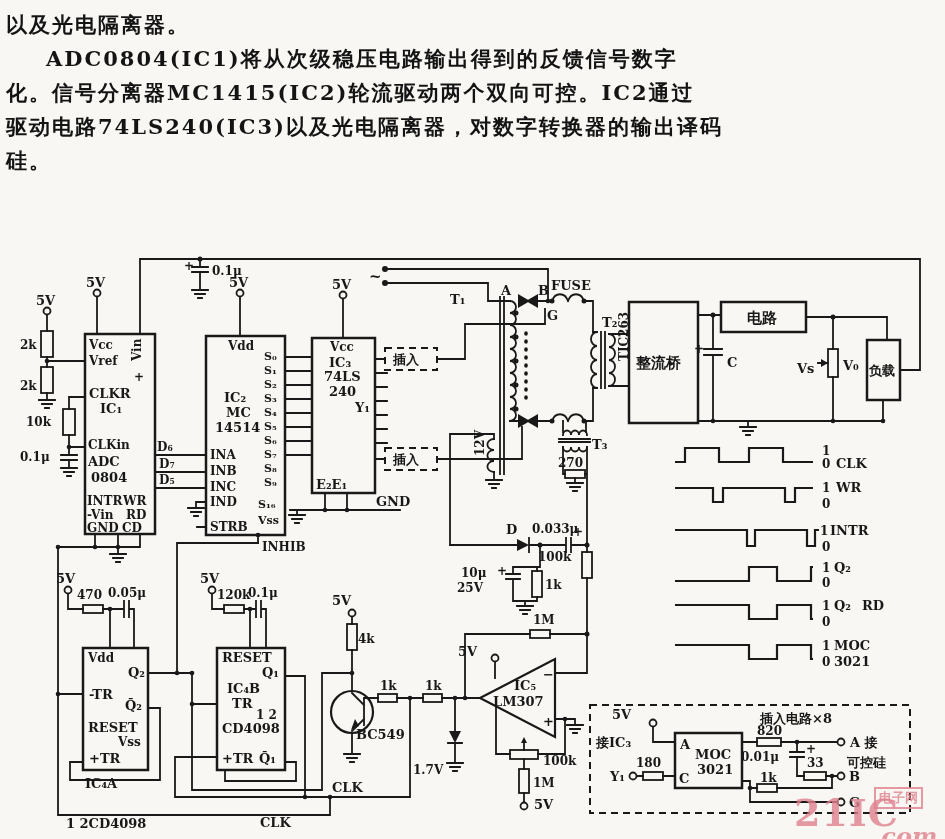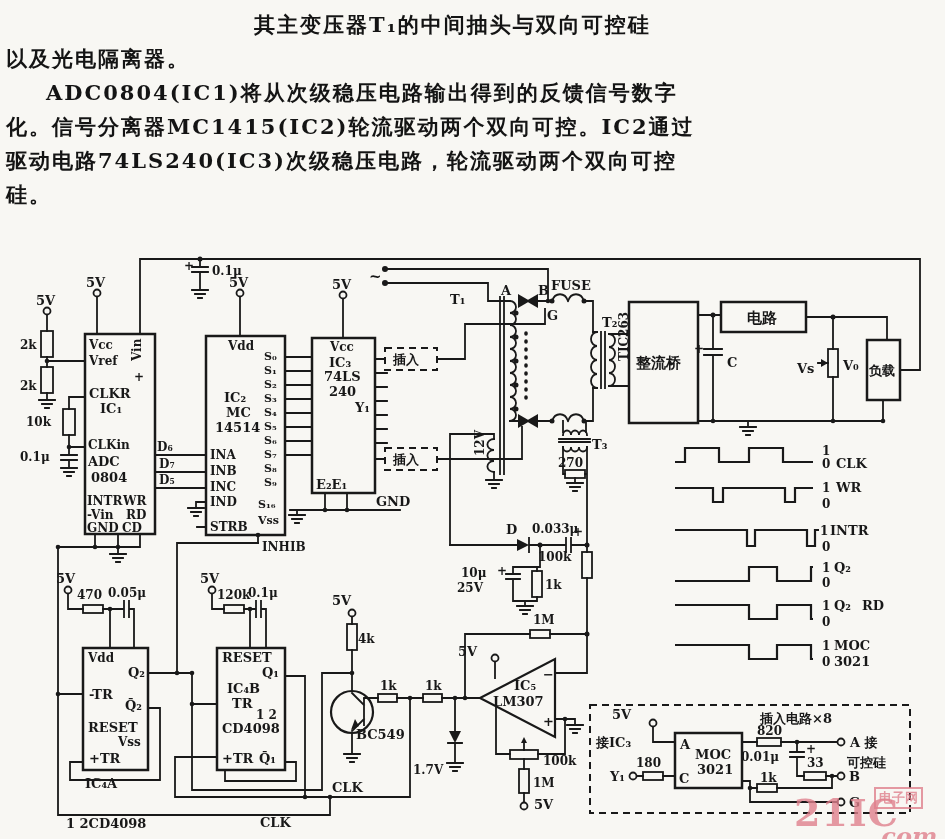--- a/index.html
+++ b/index.html
@@ -28,25 +28,24 @@
   .wm-com{left:873px;top:806px;font-size:24px;font-style:italic;font-weight:700;margin-top:16px;}
   .wm-tag{left:874px;top:787px;font-size:13px;font-weight:700;border:2px solid rgba(222,128,140,0.8);
           padding:0 3px;}
 </style>
 </head>
 <body>
 
 <div class="page">
 
   <div class="intro">
-    <div class="il i0">其主变压器T₁的中间抽头与双向可控硅</div>
     <div class="il">以及光电隔离器。</div>
     <div class="il i3">ADC0804(IC1)将从次级稳压电路输出得到的反馈信号数字</div>
     <div class="il">化。信号分离器MC1415(IC2)轮流驱动两个双向可控。IC2通过</div>
-    <div class="il">驱动电路74LS240(IC3)次级稳压电路，轮流驱动两个双向可控</div>
+    <div class="il">驱动电路74LS240(IC3)以及光电隔离器，对数字转换器的输出译码</div>
     <div class="il">硅。</div>
   </div>
 
   <svg style="position:absolute;left:0;top:249px;" width="945" height="590" viewBox="0 0 945 590">
     <defs>
       <path id="gndg" d="M-8,0 H8 M-5,4 H5 M-2,8 H2"></path>
     </defs>
 
     <g class="w">
 

